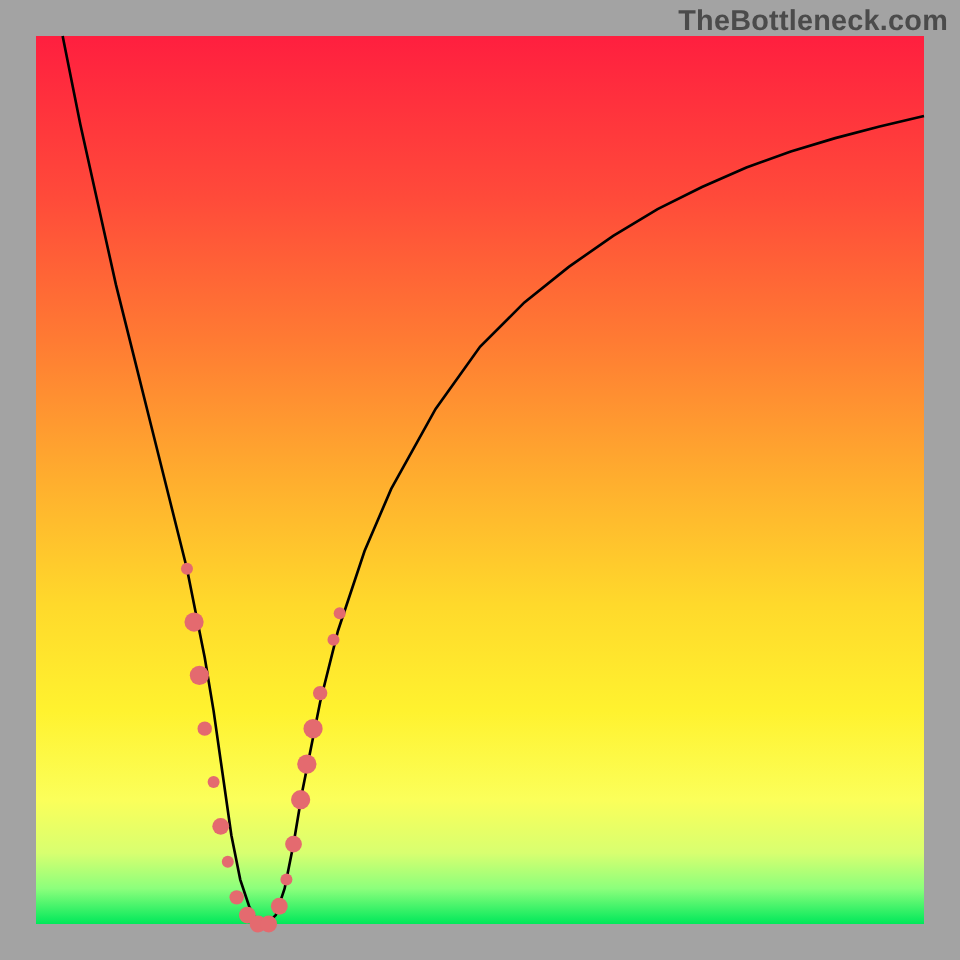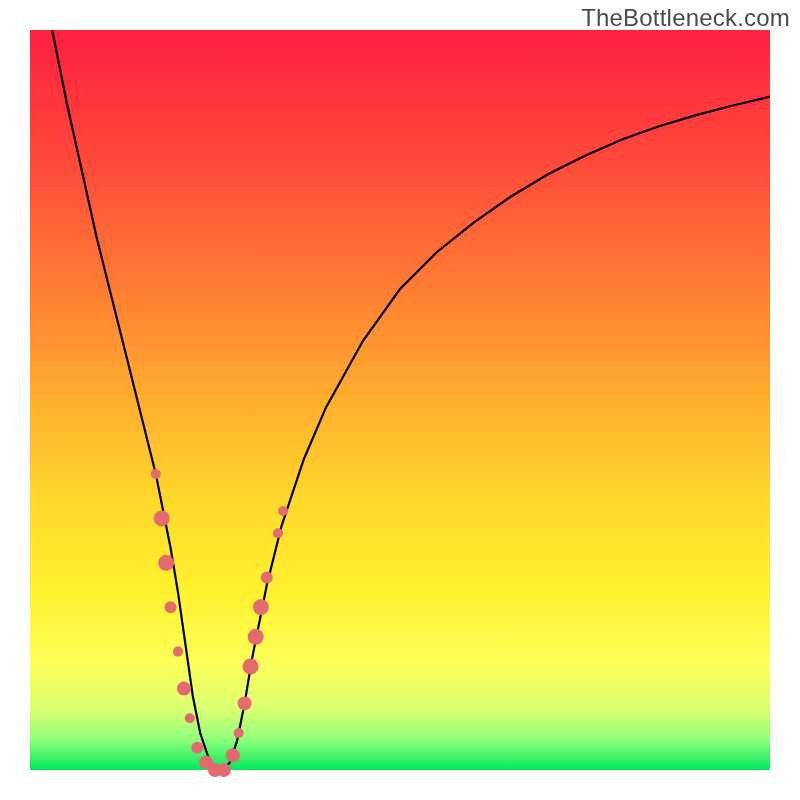--- a/index.html
+++ b/index.html
@@ -10,21 +10,22 @@
     overflow: hidden;
     background: #000;
     font-family: Arial, Helvetica, sans-serif;
   }
   .frame {
     position: absolute;
     left: 0;
     top: 0;
     width: 800px;
     height: 800px;
-    background: #ffffff;
+    background: #a3a3a3;
+    font-weight: bold;
   }
   .plot-area {
     position: absolute;
     left: 30px;
     top: 30px;
     width: 740px;
     height: 740px;
     background: linear-gradient(
       to bottom,
       #ff1f3f 0%,

